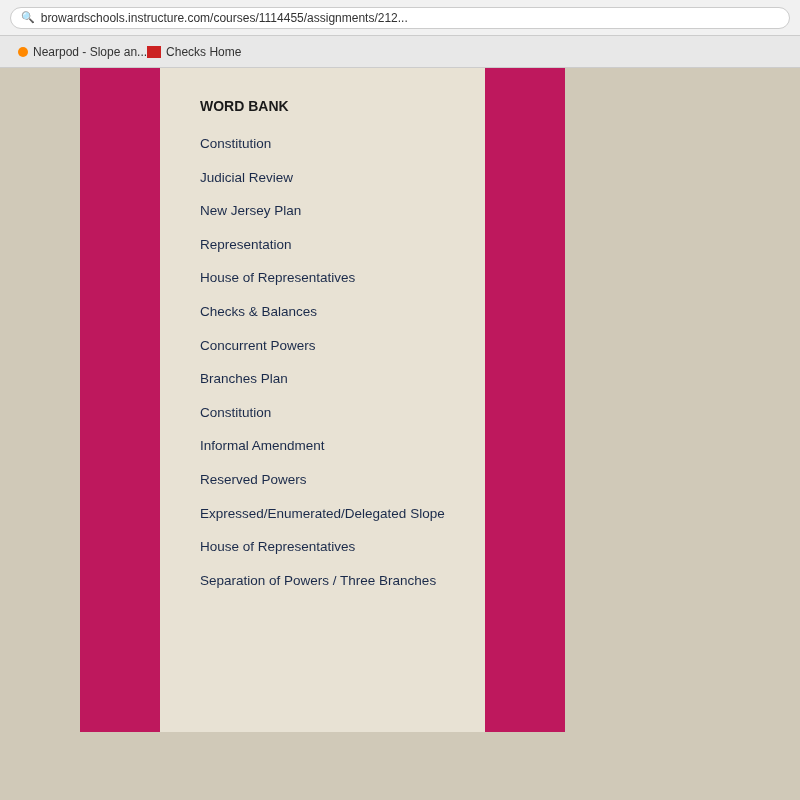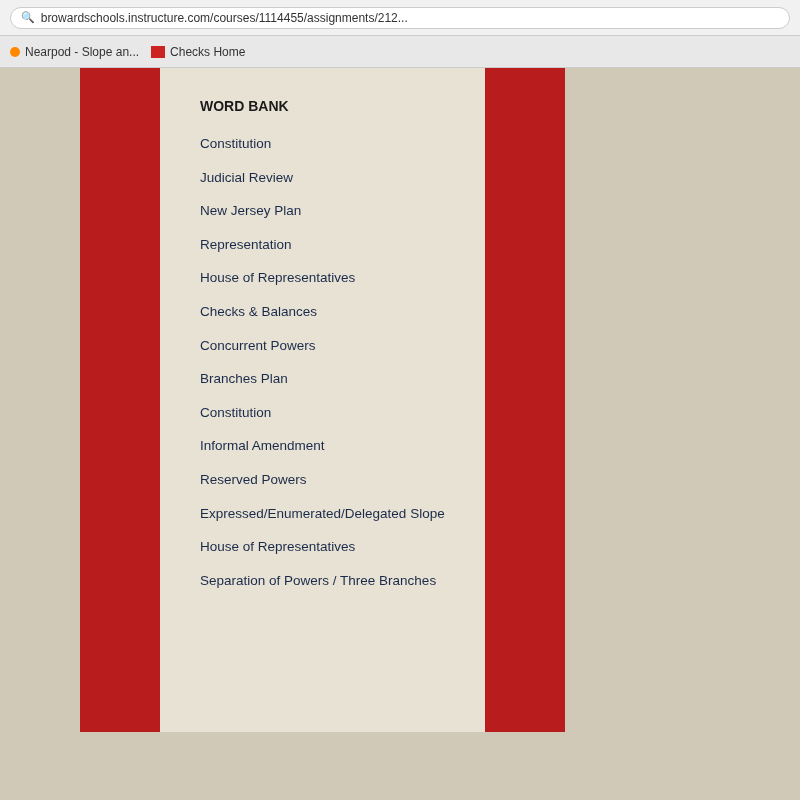--- a/index.html
+++ b/index.html
@@ -42,22 +42,22 @@
     .search-icon-span {
       color: #666;
       font-size: 11px;
     }
 
     .tabs-bar {
       background: #e8e8e8;
       height: 32px;
       display: flex;
       align-items: center;
-      padding: 0 10px;
-      gap: 12px;
+      padding: 0 18px;
+      gap: 0;
       border-bottom: 1px solid #ccc;
     }
 
     .tab-item {
       display: flex;
       align-items: center;
       gap: 5px;
       font-size: 12px;
       color: #333;
       cursor: pointer;
@@ -101,21 +101,21 @@
 
     .word-list li {
       font-size: 13.5px;
       color: #1a2a4a;
       padding: 1px 0;
       line-height: 1.6;
     }
 
     .content-area {
       display: flex;
-      background: #b91c1c;
+      background: #be185d;
       justify-content: space-between;
     }
 
     .left-margin {
       width: 80px;
       background: #d0c9b8;
       min-height: 664px;
     }
 
     .right-margin {

